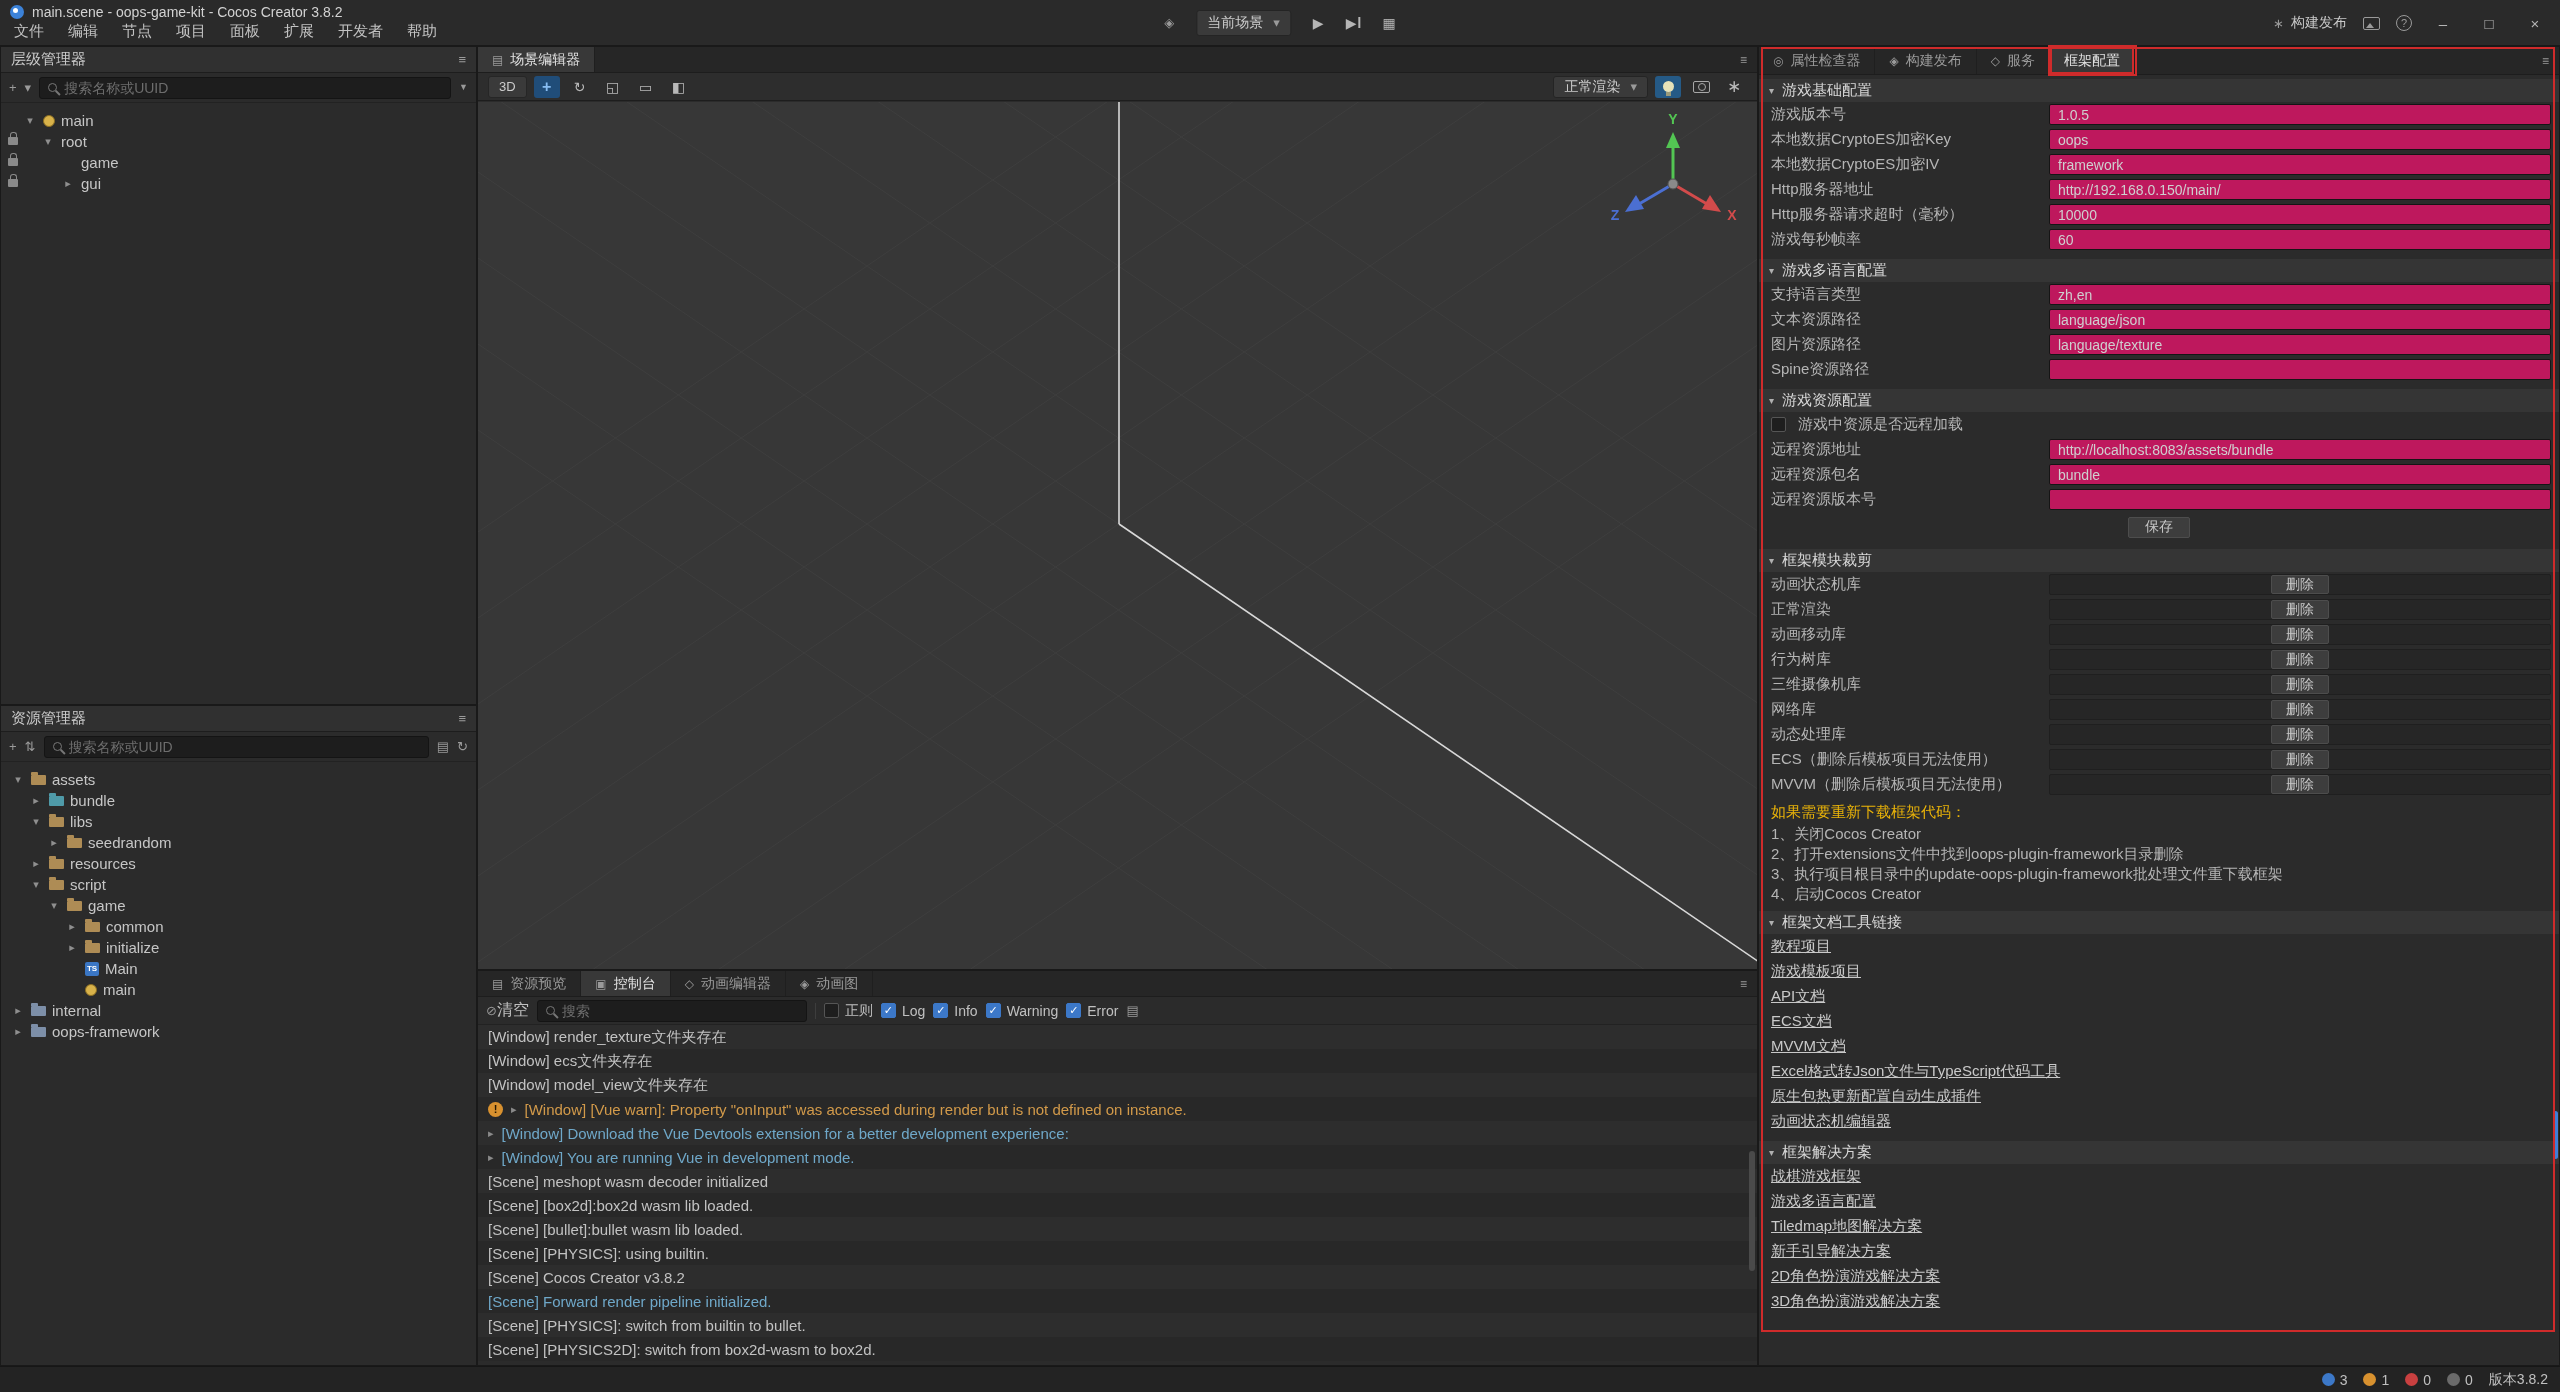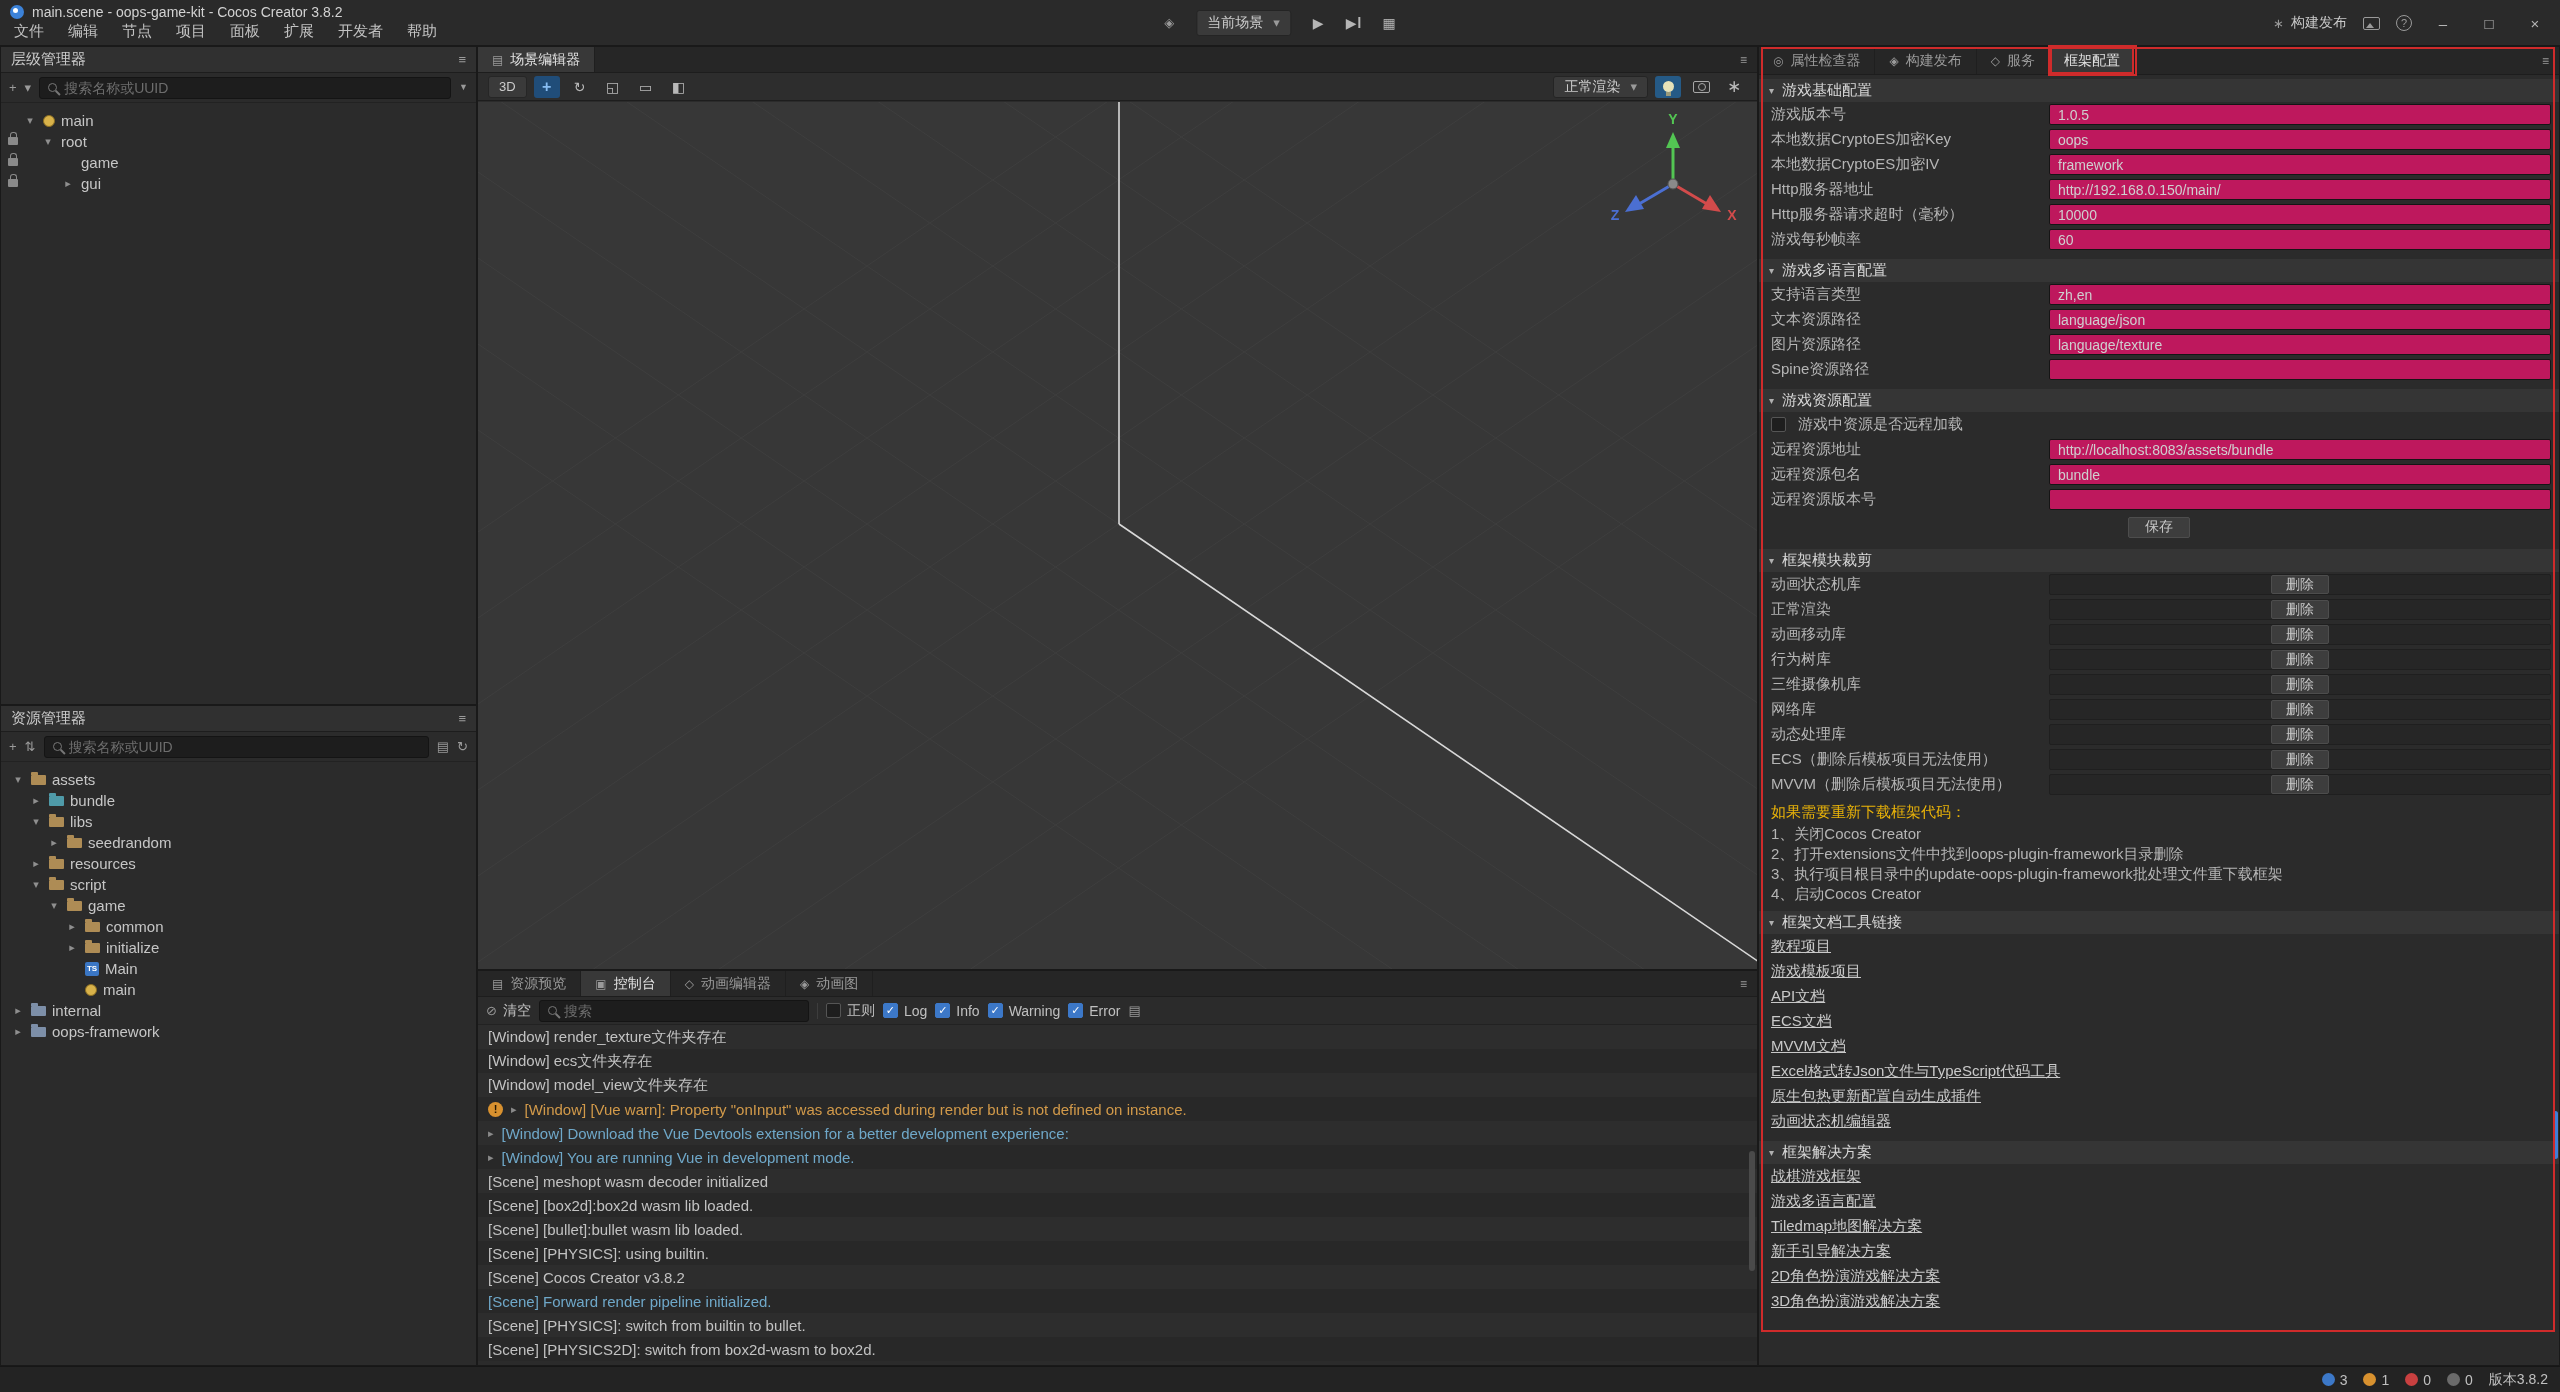--- a/index.html
+++ b/index.html
@@ -101,21 +101,21 @@
          font-size:13px;color:#ccc;display:flex;align-items:center;gap:5px}
   .tool{width:26px;height:22px;display:flex;align-items:center;justify-content:center;border-radius:3px;
         color:#b8b8b8;font-size:14px}
   .tool.active{background:#204d79;color:#86bcf2}
   .tool.lit{background:#255a86}
   .canvas{position:absolute;left:0;top:55px;right:0;bottom:0;background:#373737;overflow:hidden}
   .canvas svg.bgx{position:absolute;left:0;top:0}
   #gizmo{position:absolute;right:14px;top:4px}
 
   
-  .cbtn{display:flex;gap:6px;font-size:14px;color:#c0c0c0}
+  .cbtn{display:flex;gap:0;font-size:16px;color:#c0c0c0}
   .filter{display:flex;align-items:center;gap:6px;font-size:14px;color:#c0c0c0}
   #loglist{font-size:15px}
   .logrow{height:24px;display:flex;align-items:center;padding:0 10px;color:#c2c2c2;gap:8px;white-space:nowrap;overflow:hidden}
   .logrow:nth-child(odd){background:#2d2d2d}
   .logrow:nth-child(even){background:#282828}
   .logrow.warn{color:#d29a4a}
   .logrow.info{color:#6fa8c9}
   .logrow .chev{color:#8a8a8a;font-size:11px}
   .vdiv{width:1px;height:16px;background:#3d3d3d}
   .scrollthumb{position:absolute;border-radius:3px}

